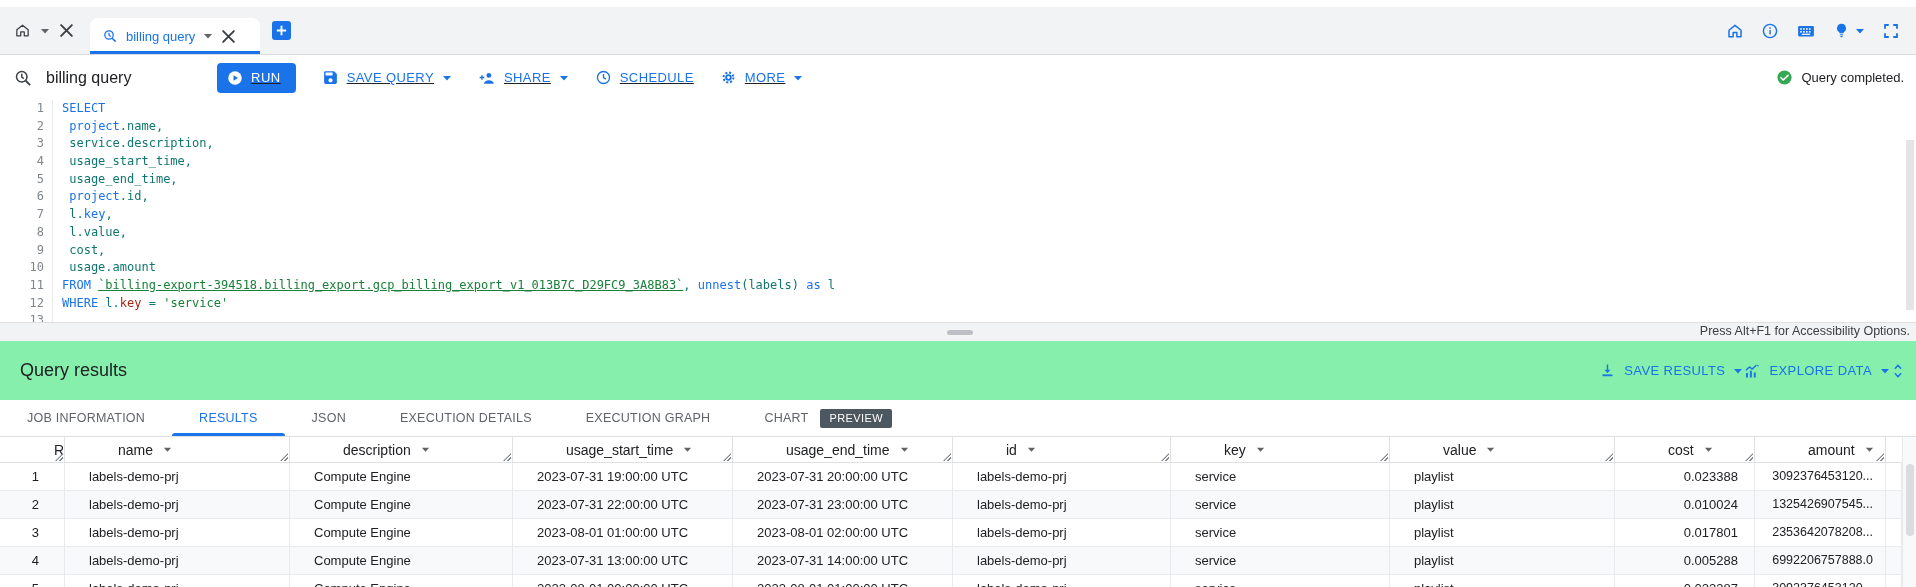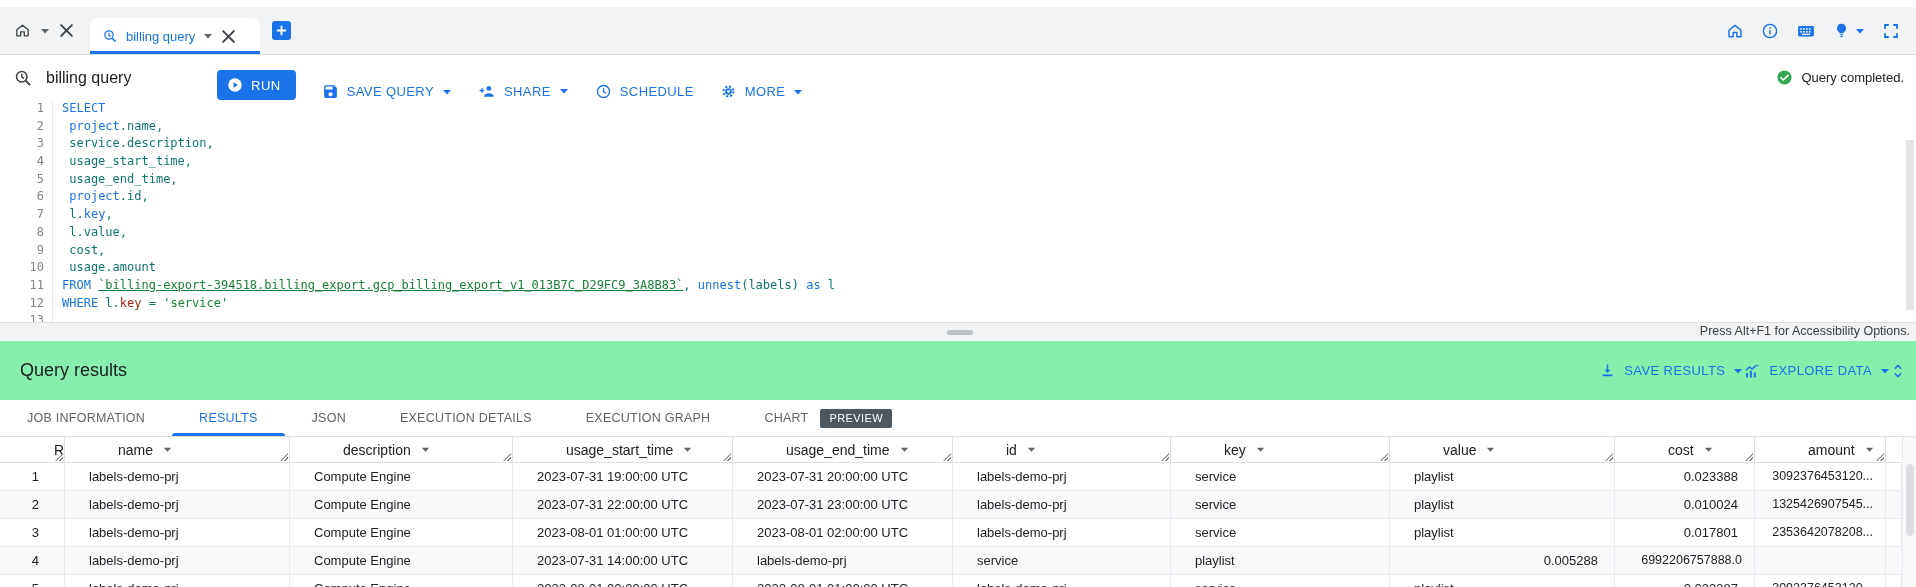--- a/index.html
+++ b/index.html
@@ -17,21 +17,21 @@
   .editor-tab .tab-label { color:var(--blue); font-size:13px; font-weight:500; white-space:nowrap; }
   .newtab-btn { margin-left:12px; width:19px; height:19px; border-radius:3px; background:var(--blue);
     display:flex; align-items:center; justify-content:center; }
   .tab-right { margin-left:auto; margin-right:16px; display:flex; align-items:center; gap:17px; color:var(--blue); }
   .icon { display:inline-flex; align-items:center; justify-content:center; }
 
   
   .toolbar { position:absolute; top:55px; left:0; right:0; height:45px; background:#fff; }
   .q-icon { position:absolute; left:13px; top:13px; color:#3c4043; }
   .q-title { position:absolute; left:46px; top:0; height:45px; display:flex; align-items:center; font-size:16px; }
-  .tb-buttons { position:absolute; left:217px; top:0; height:45px; display:flex; align-items:flex-end; gap:26px; }
+  .tb-buttons { position:absolute; left:217px; top:0; height:45px; display:flex; align-items:center; gap:26px;text-decoration:underline; }
   .run-btn { display:flex; align-items:center; gap:7px; background:var(--blue); color:#fff; height:30px;
     padding:0 15px 0 9px; border-radius:4px; font-size:13px; font-weight:500; letter-spacing:.5px; border:none; }
   .tb-btn { display:flex; align-items:center; gap:8px; color:var(--blue); font-size:13px; font-weight:500;
     letter-spacing:.4px; background:none; border:none; }
   .status { position:absolute; right:12px; top:0; height:45px; display:flex; align-items:center; gap:8px; font-size:13px; }
 
   
   .editor { position:absolute; top:100px; left:0; right:0; height:222px; overflow:hidden; background:#fff; }
   .code-line { display:flex; height:17.7px; line-height:17.7px; font-family:"DejaVu Sans Mono", monospace; font-size:12px; }
   .ln { width:44px; text-align:right; color:#80868b; flex:none; }
@@ -485,20 +485,21 @@
         <div class="tcell c6">service</div>
         <div class="tcell c7">playlist</div>
         <div class="tcell c8">0.017801</div>
         <div class="tcell c9">2353642078208...</div>
         <div class="tcell sliver"></div>
       </div>
       <div class="trow alt">
         <div class="tcell c0">4</div>
         <div class="tcell c1">labels-demo-prj</div>
         <div class="tcell c2">Compute Engine</div>
+        <div class="tcell c3">2023-07-31 13:00:00 UTC</div>
         <div class="tcell c4">2023-07-31 14:00:00 UTC</div>
         <div class="tcell c5">labels-demo-prj</div>
         <div class="tcell c6">service</div>
         <div class="tcell c7">playlist</div>
         <div class="tcell c8">0.005288</div>
         <div class="tcell c9">6992206757888.0</div>
         <div class="tcell sliver"></div>
       </div>
       <div class="trow">
         <div class="tcell c0">5</div>

